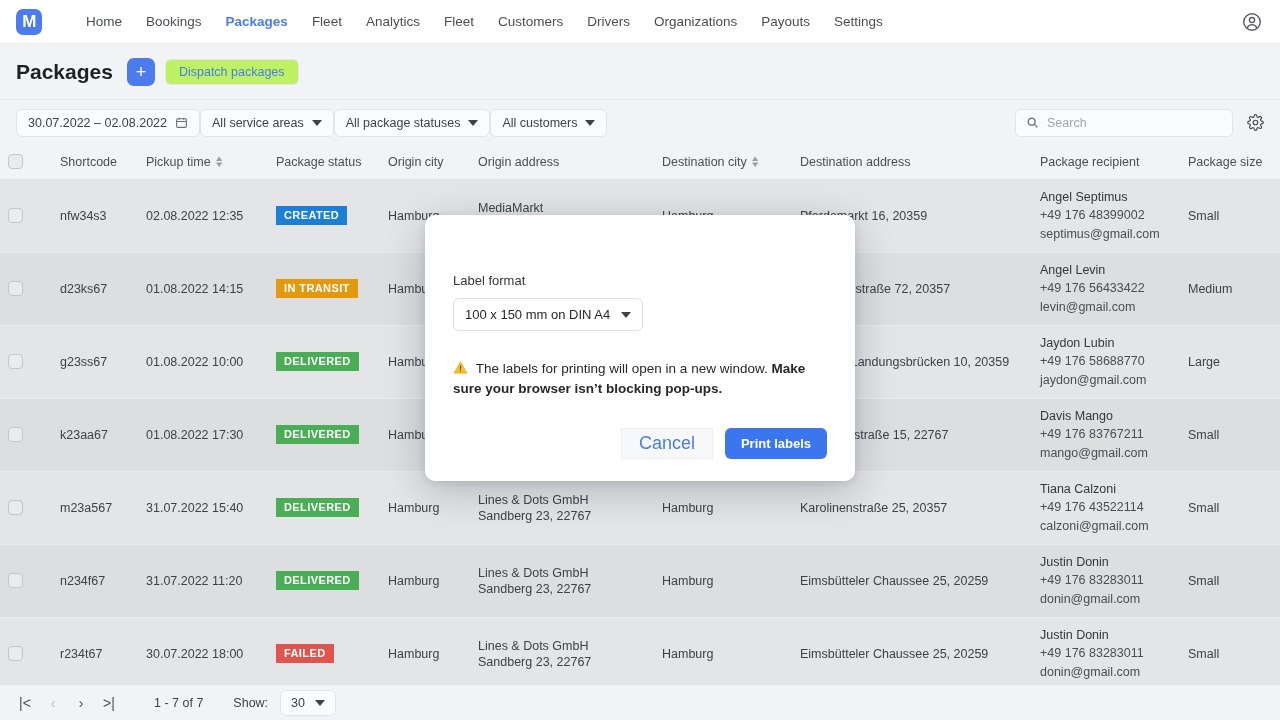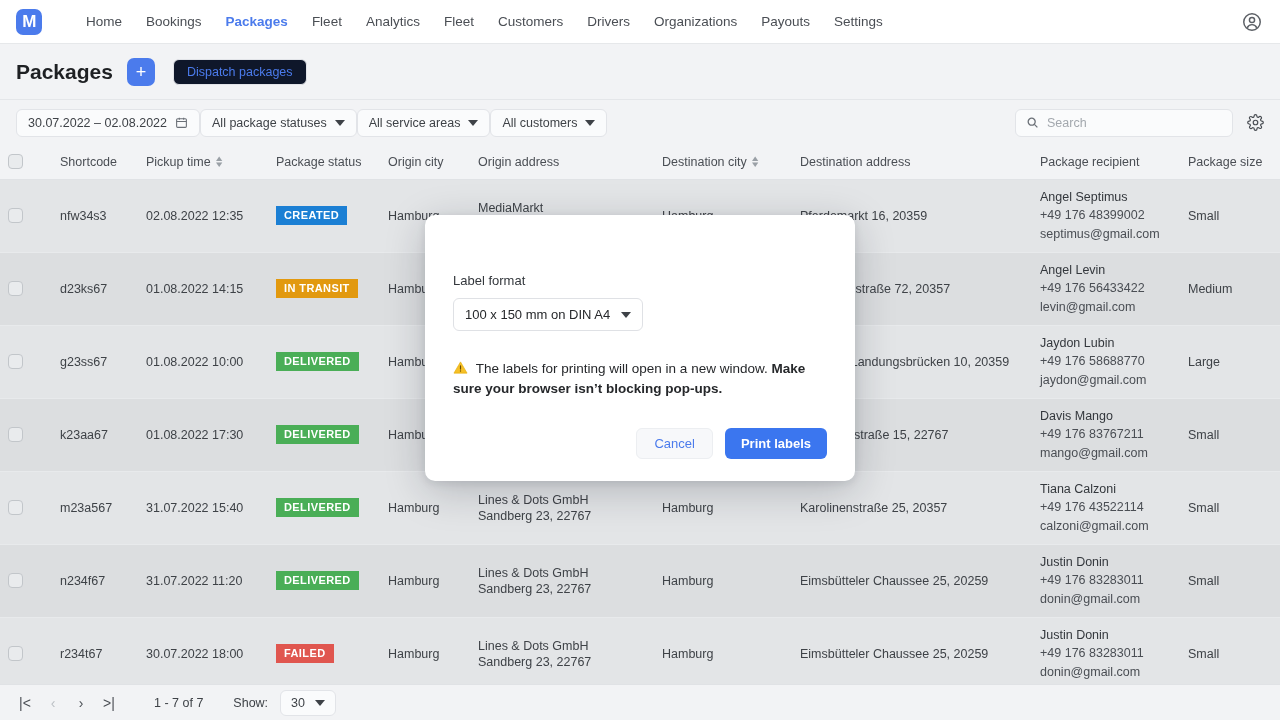--- a/index.html
+++ b/index.html
@@ -47,22 +47,22 @@
     position: relative; z-index: 2;
   }
   .page-title { font-size: 21px; font-weight: 700; color: #1e2023; }
   .add-btn {
     width: 28px; height: 28px; border-radius: 7px; background: #4b7bec;
     color: #fff; font-size: 18px; line-height: 1;
     display: flex; align-items: center; justify-content: center;
     margin-left: 14px; cursor: pointer; border: none;
   }
   .dispatch-btn {
-    margin-left: 18px; height: 26px; padding: 0 13px;
-    background: #0f172a; border: 1px solid #e2e4e8; border-radius: 6px;
+    margin-left: 10px; height: 26px; padding: 0 13px;
+    background: #bef264; border: 1px solid #e2e4e8; border-radius: 6px;
     color: #4b7bec; font-size: 12.5px; cursor: pointer;
     display: flex; align-items: center;
   }
 
   
   .filterbar {
     height: 46px; background: #f2f3f5;
     border-top: 1px solid #e4e6e9;
     display: flex; align-items: center; padding: 0 16px; gap: 0;
     position: relative; z-index: 2;
@@ -172,22 +172,22 @@
   .warn {
     margin-top: 28px; font-size: 13.5px; color: #26282b; line-height: 1.45;
   }
   .warn .tri { margin-right: 4px; }
   .warn b { font-weight: 700; }
   .modal-actions {
     margin-top: 30px; display: flex; justify-content: flex-end; gap: 12px; align-items: center;
   }
   .btn-cancel {
     height: 31px; padding: 0 17px; background: #f7f8fa;
-    border: 1px solid #eceef1; border-radius: 6px;
-    color: #4b7bec; font-size: 13px; cursor: pointer; font-family: inherit;
+    border: 1px solid #eceef1; border-radius: 0;
+    color: #4b7bec; font-size: 18px; cursor: pointer; font-family: inherit;
   }
   .btn-print {
     height: 31px; padding: 0 16px; background: #3b76ef; border: none;
     border-radius: 6px; color: #fff; font-size: 13px; font-weight: 600;
     cursor: pointer; font-family: inherit;
   }
 </style>
 </head>
 <body>
 
@@ -229,25 +229,25 @@
     <div class="pill">
       <span>30.07.2022 – 02.08.2022</span>
       <span class="cal-icon">
         <svg width="13" height="13" viewBox="0 0 24 24" fill="none" stroke="currentColor" stroke-width="2">
           <rect x="3" y="5" width="18" height="16" rx="2"></rect>
             <path d="M3 10h18M8 3v4M16 3v4"></path>
         </svg>
       </span>
     </div>
     <div class="pill">
+      <span>All service areas</span>
+      <span class="caret"></span>
+    </div>
+    <div class="pill">
       <span>All package statuses</span>
-      <span class="caret"></span>
-    </div>
-    <div class="pill">
-      <span>All service areas</span>
       <span class="caret"></span>
     </div>
     <div class="pill">
       <span>All customers</span>
       <span class="caret"></span>
     </div>
     <div class="search-wrap">
       <span style="color:#6b7077;display:flex">
         <svg width="13" height="13" viewBox="0 0 24 24" fill="none" stroke="currentColor" stroke-width="2.4">
           <circle cx="10.5" cy="10.5" r="6.5"></circle>

